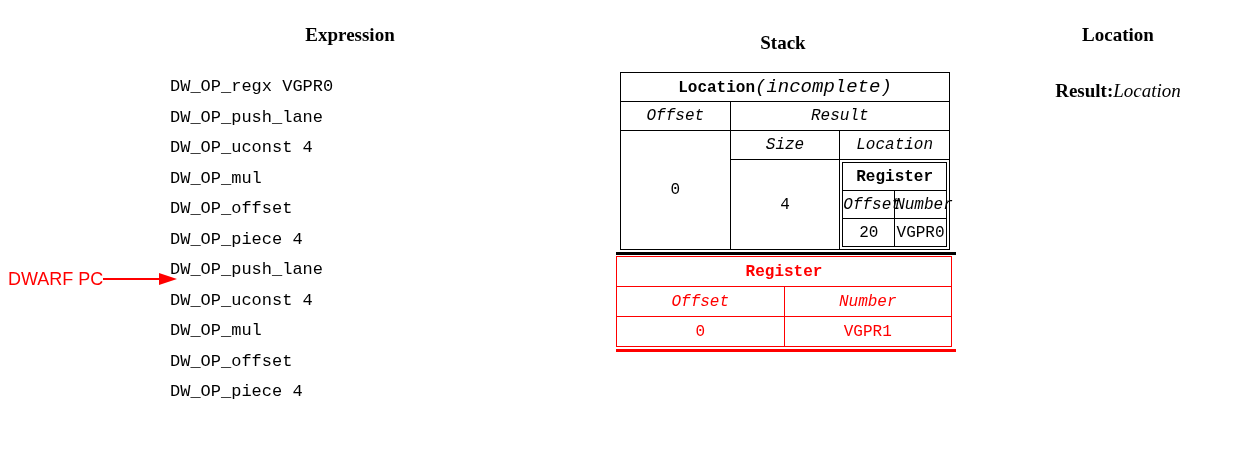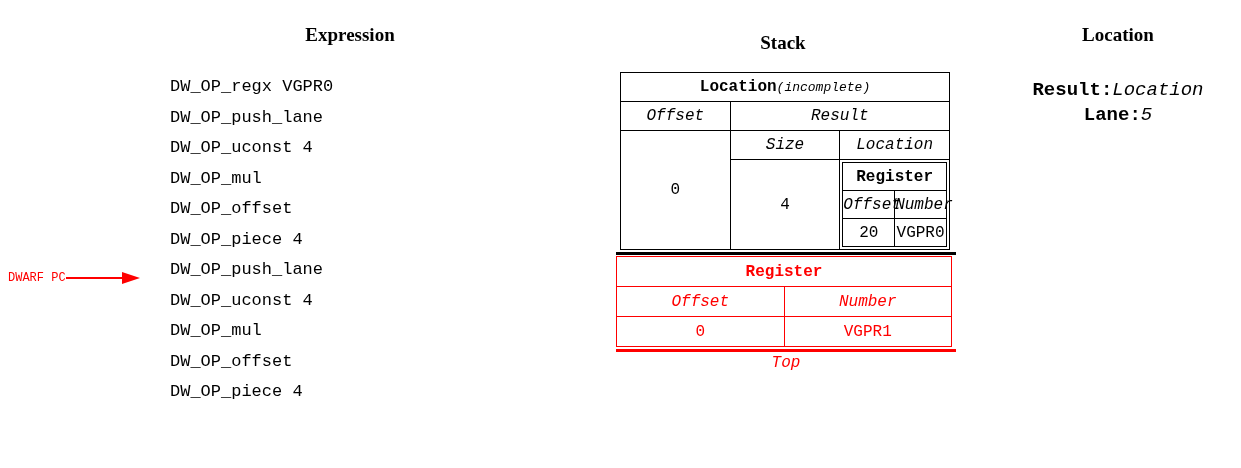--- a/index.html
+++ b/index.html
@@ -46,22 +46,22 @@
   
   #dwarf-pc-pointer {
     position: absolute;
     left: 8px;
     top: 270px;
     display: flex;
     align-items: center;
     color: #ff0000;
   }
   #dwarf-pc-label {
-    font-family: Liberation Mono, monospace;
-    font-size: 12px;
+    font-family: Liberation Sans, sans-serif;
+    font-size: 18px;
     white-space: nowrap;
     line-height: 1;
   }
   #dwarf-pc-arrow {
     display: block;
     margin-left: 0px;
   }
 
   
   #stack-area {
@@ -79,21 +79,21 @@
     font-size: 16px;
   }
   .tbl td {
     padding: 0;
     text-align: center;
     vertical-align: middle;
     white-space: nowrap;
   }
   .hdr-bold { font-weight: bold; }
   .hdr-ital { font-style: italic; }
-  .small-ital { font-style: italic; font-size: 13px; }
+  .small-ital { font-style: italic; font-size: 19px; }
 
   
   #composite-entry {
     width: 330px;
     margin-left: 4px;
     border: 1.5px solid #000000;
   }
   #composite-entry td { height: 28px; }
   .bdr-r { border-right: 1.5px solid #000000; }
   .bdr-b { border-bottom: 1.5px solid #000000; }
@@ -151,21 +151,21 @@
     line-height: 22px;
   }
 
   
   #context-block {
     position: absolute;
     left: 1018px;
     top: 78px;
     width: 200px;
     text-align: center;
-    font-family: Liberation Mono, monospace;
+    font-family: Liberation Serif, serif;
     font-size: 19px;
     line-height: 25px;
   }
   .ctx-key { font-weight: bold; }
   .ctx-val { font-style: italic; }
 </style>
 </head>
 <body>
 
 <div class="col-header" id="hdr-expression">Expression</div>
@@ -246,23 +246,19 @@
       <td class="hdr-ital rbdr-r rbdr-b" style="width:50%;">Offset</td>
       <td class="hdr-ital rbdr-b">Number</td>
     </tr>
     <tr>
       <td class="rbdr-r">0</td>
       <td>VGPR1</td>
     </tr>
   </tbody>
     </table>
   <div id="register-bottom-rule"></div>
-  <div id="stack-top-label">Top</div>
 </div>
 
 <div id="context-block">
   <div>
     <span class="ctx-key">Result:</span><span class="ctx-val">Location</span>
   </div>
-  <div>
-    <span class="ctx-key">Lane:</span><span class="ctx-val">5</span>
-  </div>
 </div>
 
 </body></html>

